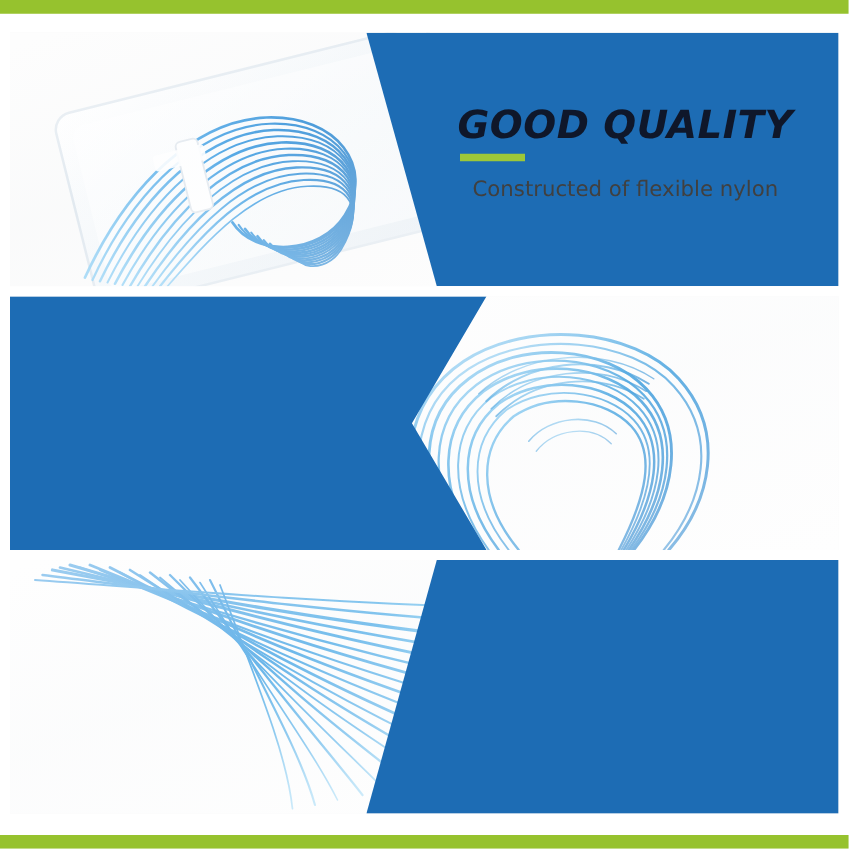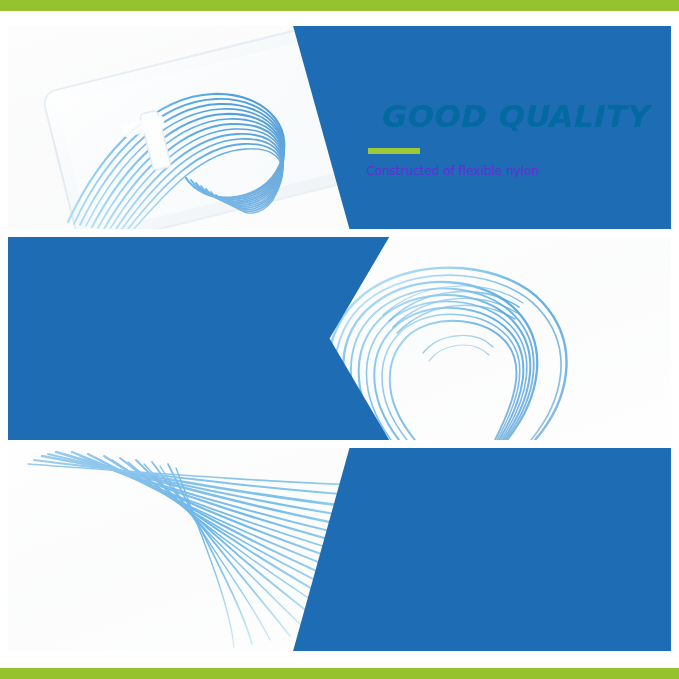--- a/index.html
+++ b/index.html
@@ -59,34 +59,34 @@
     position:absolute;
     color:#ffffff;
   }
   #copy-1{left:358px;top:58px;width:290px;}
 
   .headline{
     font-family:"DejaVu Sans", sans-serif;
     font-weight:bold;font-style:italic;
     font-size:31px;line-height:1.04;
     letter-spacing:.4px;
-    color:#0369a1;
+    color:#0f172a;
     white-space:nowrap;
-    margin:16px;
+    margin:0;
   }
   .accent{
     width:52px;height:6px;
     background:#9dc839;
     margin:7px 0 9px 2px;
   }
   .body{
     font-family:"DejaVu Sans", sans-serif;
-    font-size:12px;line-height:1.38;
-    color:#6d28d9;
-    margin:0;
+    font-size:17px;line-height:1.38;
+    color:#404040;
+    margin:12px;
     font-weight:400;
   }
 
   
   .art{position:absolute;inset:0;}
   .art svg{display:block;width:100%;height:100%;}
 
   
   .sheen{
     position:absolute;inset:0;

